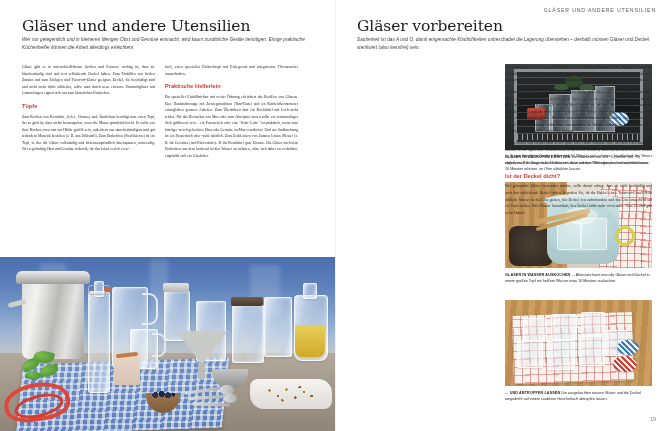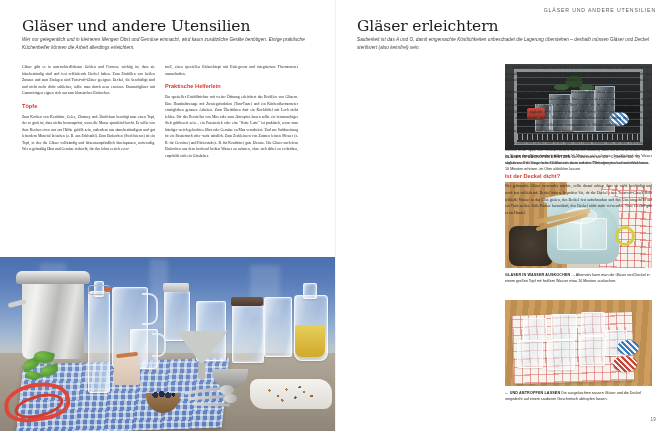--- a/index.html
+++ b/index.html
@@ -527,21 +527,21 @@
 
       <div class="bp-tray"></div>
       <div class="bp-seeds"></div>
     </div>
   </div>
 
   <div class="page page-right">
 
     <div class="running-head">GLÄSER UND ANDERE UTENSILIEN</div>
 
-    <div class="page-title">Gläser erleichtern</div>
+    <div class="page-title">Gläser vorbereiten</div>
 
     <div class="standfirst">Sauberkeit ist das A und O, damit eingemachte Köstlichkeiten unbeschadet die Lagerung überstehen – deshalb müssen Gläser und Deckel sterilisiert (also keimfrei) sein.</div>
 
     <div class="step step1">
       <div class="step-photo">
         <div class="oven-bg"></div>
         <div class="oven-frame"></div>
         <div class="oven-sidebars"></div>
         <div class="oven-plant"></div>
         <div class="oven-jar" style="left:44px;top:30px;width:20px;height:36px;"></div>

